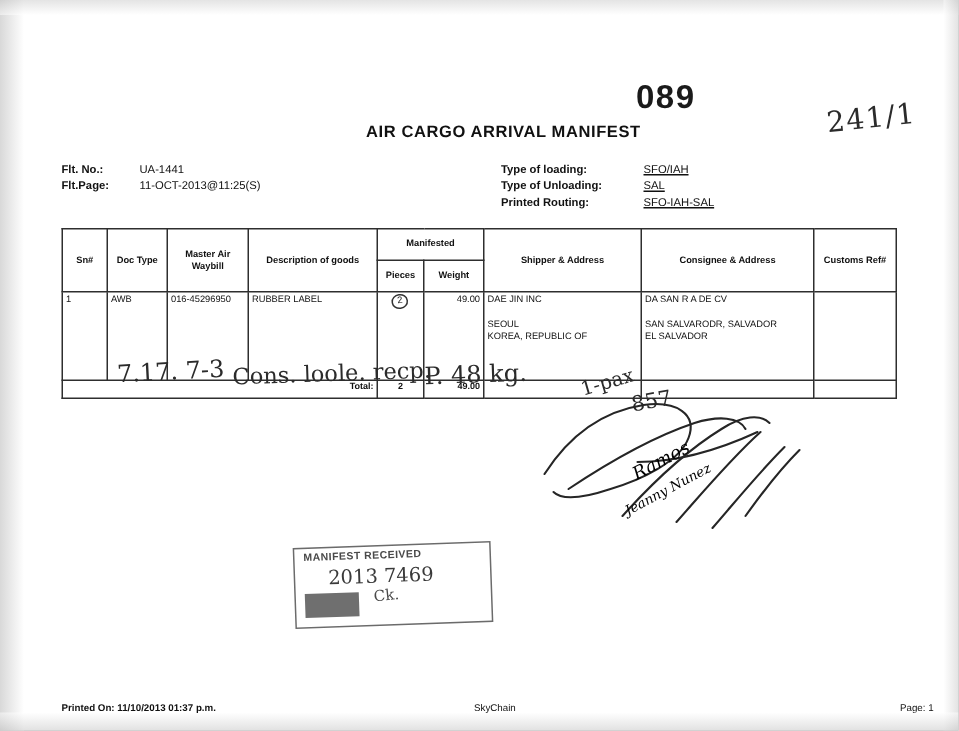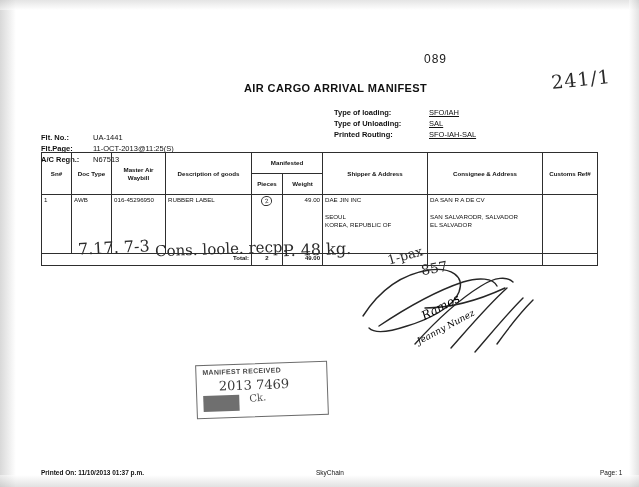--- a/index.html
+++ b/index.html
@@ -40,22 +40,22 @@
   #scan-edge-right {
     position: absolute; right: 0; top: 0; width: 10px; height: 487px;
     background: linear-gradient(to left, #c0c0c0, #ffffff);
     opacity: .45;
   }
 
   .stamp-number {
     position: absolute;
     left: 424px; top: 52px;
     font-family: "Liberation Sans", sans-serif;
-    font-weight: normal;
-    font-size: 12px;
+    font-weight: bold;
+    font-size: 22px;
     letter-spacing: 1px;
     color: #1a1a1a;
   }
 
   .doc-title {
     position: absolute;
     left: 244px; top: 82px;
     font-size: 11px;
     font-weight: bold;
     letter-spacing: .4px;
@@ -73,21 +73,21 @@
     left: 551px; top: 68px;
     font-size: 19px;
     transform: rotate(-6deg);
     letter-spacing: 1px;
   }
 
   
   .hdr-left { position: absolute; left: 41px; top: 108px; font-size: 7.5px; color:#111; }
   .hdr-left .row { height: 11px; white-space: nowrap; }
   .hdr-left .lbl { display:inline-block; width: 52px; font-weight: bold; }
-  .hdr-left .val { display:inline-block;margin-top:25px; }
+  .hdr-left .val { display:inline-block; }
   .hdr-left .val.u { }
 
   .hdr-right { position: absolute; left: 334px; top: 108px; font-size: 7.5px; color:#111; }
   .hdr-right .row { height: 11px; white-space: nowrap; }
   .hdr-right .lbl { display:inline-block; width: 95px; font-weight: bold; }
   .hdr-right .val { display:inline-block;text-decoration:underline; }
 
   
   #manifest-table {
     position: absolute;
@@ -239,23 +239,20 @@
   <div class="doc-title">AIR CARGO ARRIVAL MANIFEST</div>
 
   <div class="hand hw-241">241/1</div>
 
   <div class="hdr-left">
     <div class="row">
       <span class="lbl">Flt. No.:</span><span class="val">UA-1441</span>
     </div>
     <div class="row">
       <span class="lbl">Flt.Page:</span><span class="val u">11-OCT-2013@11:25(S)</span>
-    </div>
-    <div class="row">
-      <span class="lbl">A/C Regn.:</span><span class="val">N67513</span>
     </div>
   </div>
 
   <div class="hdr-right">
     <div class="row">
       <span class="lbl">Type of loading:</span><span class="val">SFO/IAH</span>
     </div>
     <div class="row">
       <span class="lbl">Type of Unloading:</span><span class="val">SAL</span>
     </div>

